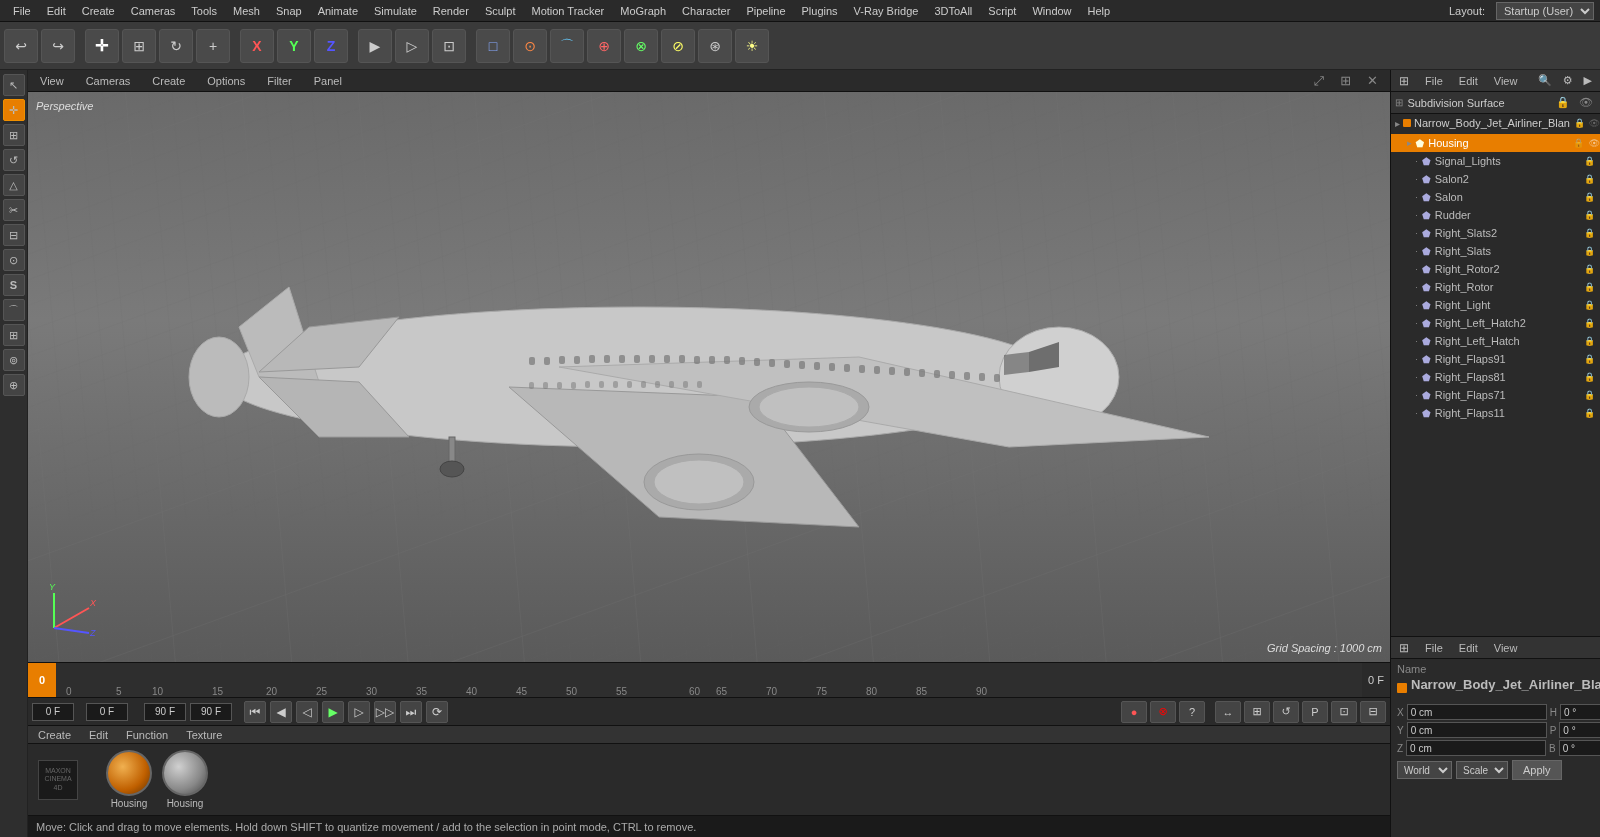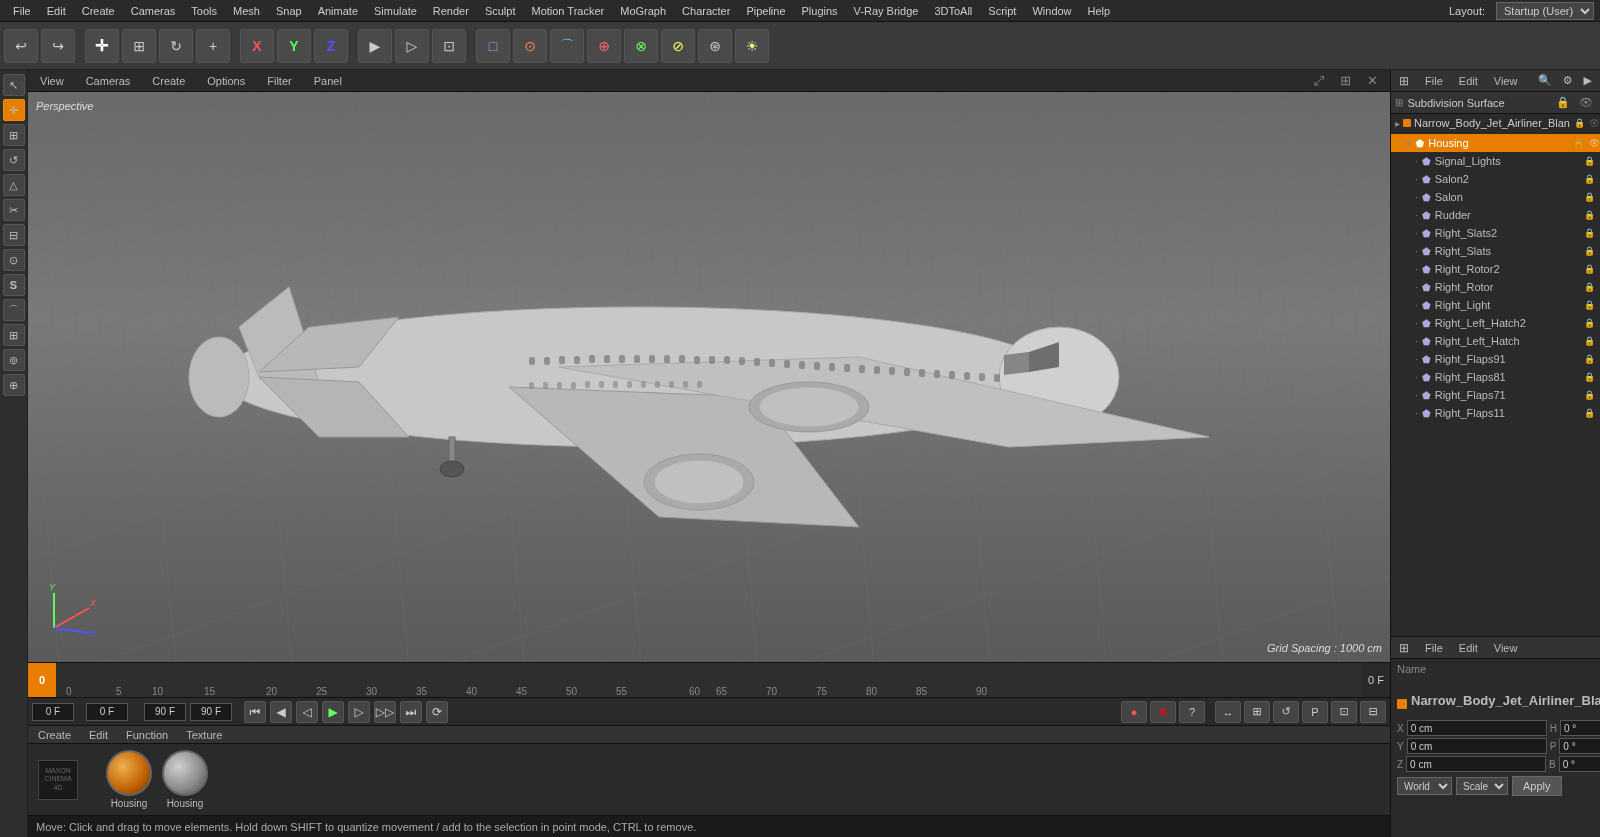--- a/index.html
+++ b/index.html
@@ -316,21 +316,21 @@
       font-size: 11px;
       color: #bbb;
       cursor: pointer;
       padding: 2px 4px;
     }
     #props-content {
       padding: 4px 6px;
       flex: 1;
       overflow: hidden;
     }
-    .prop-label { color: #888; font-size: 11px; margin-bottom: 18px; }
+    .prop-label { color: #888; font-size: 11px; margin-bottom: 2px; }
     .prop-name { color: #bbb; font-size: 13px; margin-bottom: 6px; font-weight: bold; }
     .prop-row { display: flex; align-items: center; gap: 3px; margin-bottom: 2px; }
     .prop-key { color: #888; font-size: 10px; width: 12px; }
     .prop-input {
       flex: 1;
       height: 16px;
       background: #1a1a1a;
       border: 1px solid #555;
       color: #ccc;
       font-size: 10px;
@@ -655,21 +655,21 @@
 
       <div id="grid-spacing">Grid Spacing : 1000 cm</div>
     </div>
 
     <div id="timeline-area">
       <div id="timeline-marker">0</div>
       <div id="timeline-scale">
         <div class="tick" style="left:10px">0</div>
         <div class="tick" style="left:60px">5</div>
         <div class="tick" style="left:96px">10</div>
-        <div class="tick" style="left:148px">15</div>
+        <div class="tick" style="left:156px">15</div>
         <div class="tick" style="left:210px">20</div>
         <div class="tick" style="left:260px">25</div>
         <div class="tick" style="left:310px">30</div>
         <div class="tick" style="left:360px">35</div>
         <div class="tick" style="left:410px">40</div>
         <div class="tick" style="left:460px">45</div>
         <div class="tick" style="left:510px">50</div>
         <div class="tick" style="left:560px">55</div>
         <div class="tick" style="left:633px">60</div>
         <div class="tick" style="left:660px">65</div>

